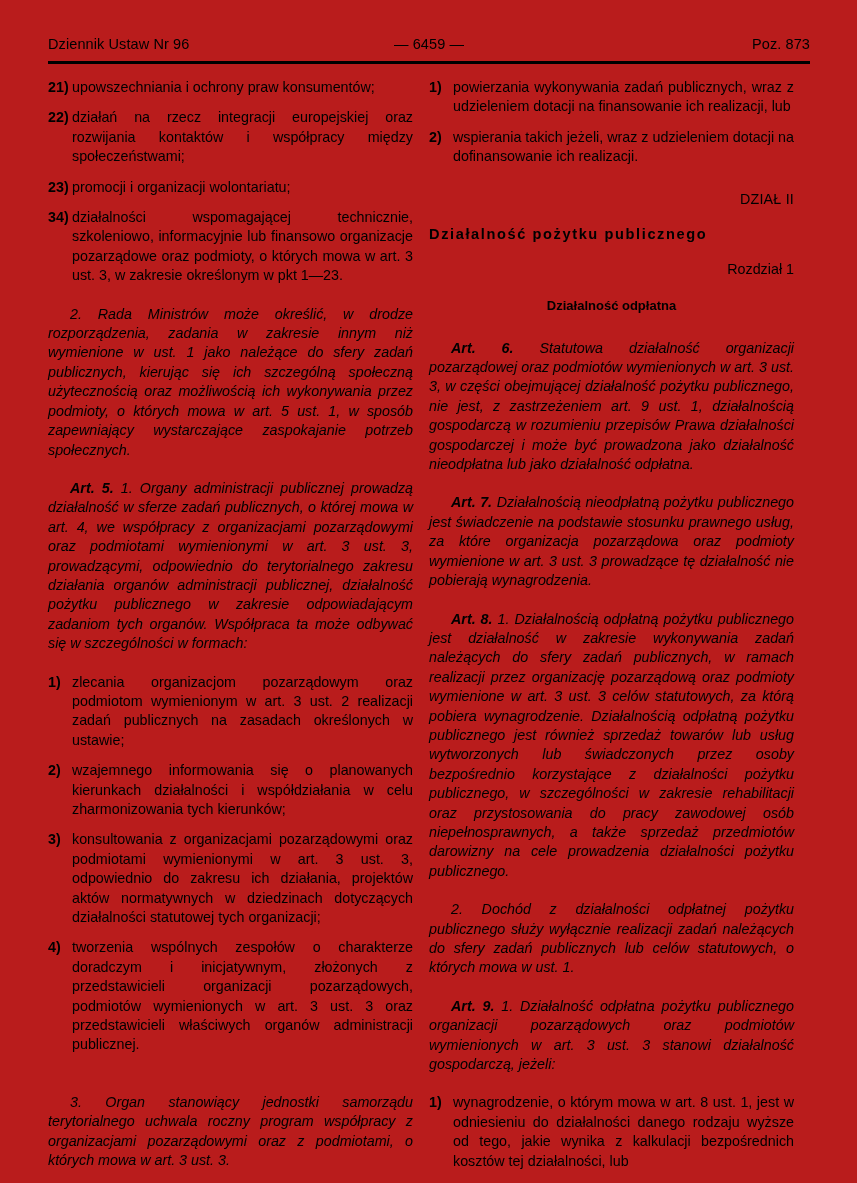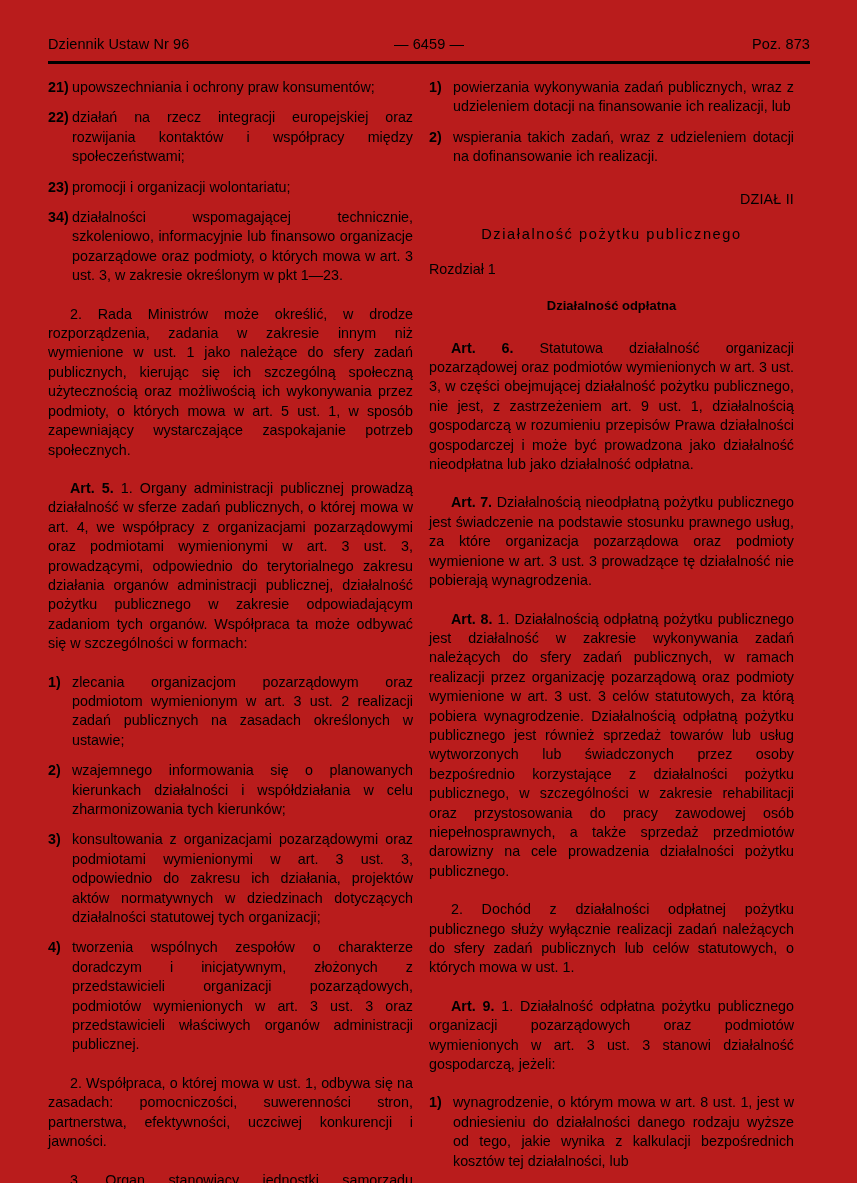--- a/index.html
+++ b/index.html
@@ -68,20 +68,21 @@
   p {
     margin: 0;
     font-size: 14.3px;
     line-height: 19.4px;
     text-align: justify;
     text-justify: inter-word;
     hyphens: manual;
   }
   p.indent {
     text-indent: 22px;
+    font-style: italic;
   }
   .gap-s { height: 11px; }
   .gap-m { height: 19px; }
   .gap-l { height: 24px; }
 
   
   .item {
     display: flex;
     align-items: flex-start;
     font-size: 14.3px;
@@ -100,27 +101,27 @@
     text-justify: inter-word;
   }
 
   b, .b { font-weight: bold; }
   .h-dzial {
     text-align: right;
     font-size: 14.3px;
     letter-spacing: 0.2px;
   }
   .h-title {
-    text-align: center;
-    font-weight: normal;
+    text-align: left;
+    font-weight: bold;
     font-size: 14.6px;
     letter-spacing: 1.6px;
   }
   .h-rozdzial {
-    text-align: left;
+    text-align: right;
     font-size: 14.3px;
   }
   .h-sub {
     text-align: center;
     font-weight: bold;
     font-size: 13px;
     line-height: 19px;
   }
 </style>
 </head>
@@ -186,38 +187,37 @@
         <span class="body">konsultowania z organizacjami pozarządowymi oraz podmiotami wymienionymi w art. 3 ust. 3, odpowiednio do zakresu ich działania, projektów aktów normatywnych w dziedzinach dotyczących działalności statutowej tych organizacji;</span>
       </div>
       <div class="gap-s"></div>
 
       <div class="item">
         <span class="num">4)</span>
         <span class="body">tworzenia wspólnych zespołów o charakterze doradczym i inicjatywnym, złożonych z przedstawicieli organizacji pozarządowych, podmiotów wymienionych w art. 3 ust. 3 oraz przedstawicieli właściwych organów administracji publicznej.</span>
       </div>
       <div class="gap-m"></div>
 
-      <p class="indent">2. Współpraca, o której mowa w ust. 1, odbywa się na zasadach: pomocniczości, suwerenności stron, partnerstwa, efektywności, uczciwej konkurencji i jawności.</p>
       <div class="gap-m"></div>
 
       <p class="indent">3. Organ stanowiący jednostki samorządu terytorialnego uchwala roczny program współpracy z organizacjami pozarządowymi oraz z podmiotami, o których mowa w art. 3 ust. 3.</p>
 
     </div>
 
     <div class="col">
 
       <div class="item">
         <span class="num">1)</span>
         <span class="body">powierzania wykonywania zadań publicznych, wraz z udzieleniem dotacji na finansowanie ich realizacji, lub</span>
       </div>
       <div class="gap-s"></div>
 
       <div class="item">
         <span class="num">2)</span>
-        <span class="body">wspierania takich zadań, wraz z udzieleniem dotacji na dofinansowanie ich realizacji.</span>
+        <span class="body">wspierania takich jeżeli, wraz z udzieleniem dotacji na dofinansowanie ich realizacji.</span>
       </div>
       <div class="gap-l"></div>
 
       <div class="h-dzial">DZIAŁ II</div>
       <div class="gap-m"></div>
 
       <div class="h-title">Działalność pożytku publicznego</div>
       <div class="gap-m"></div>
 
       <div class="h-rozdzial">Rozdział 1</div>

